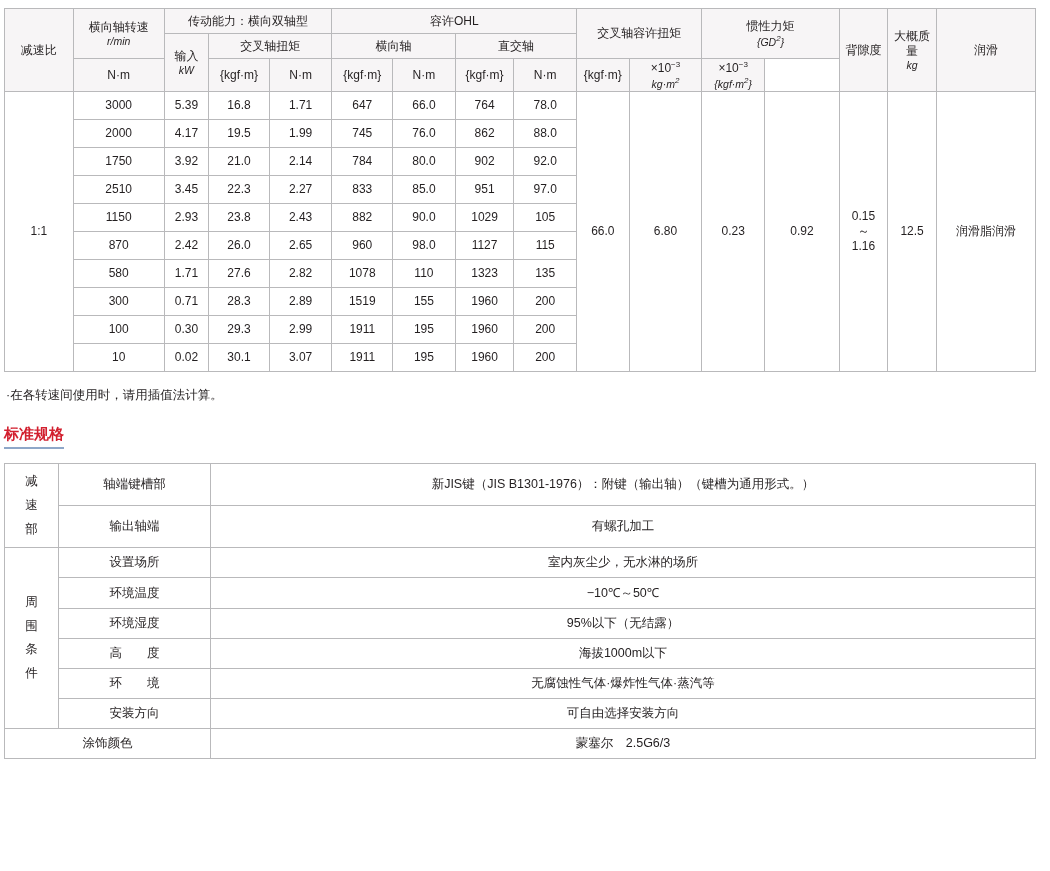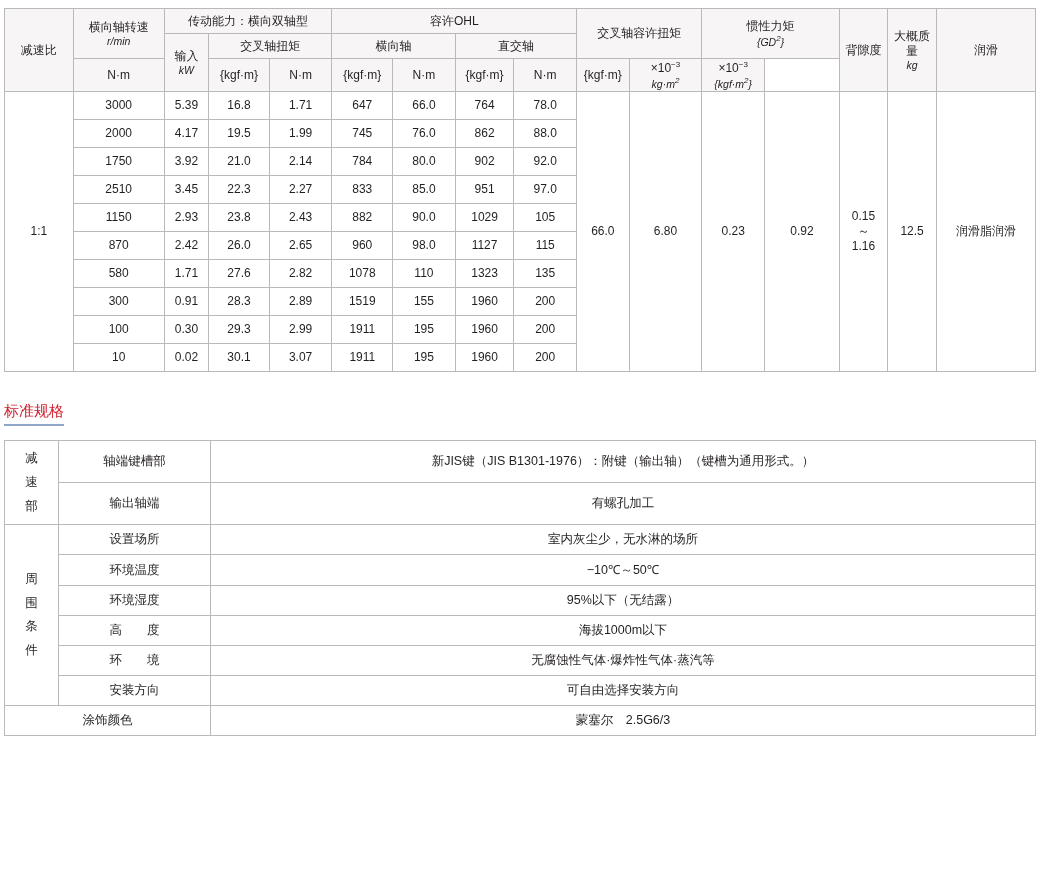--- a/index.html
+++ b/index.html
@@ -73,21 +73,21 @@
   .note-red {
     color: #d2202f;
     font-weight: bold;
     font-size: 12.5px;
   }
 
   
   .section-title {
     margin: 18px 0 10px 4px;
     font-size: 15px;
-    font-weight: normal;
+    font-weight: bold;
     color: #d2202f;
     display: inline-block;
     border-bottom: 2px solid #8ea7c8;
     padding-bottom: 3px;
   }
   .section-title-wrap { display: block; }
 
   
   table.stdspec {
     border-collapse: collapse;
@@ -269,21 +269,21 @@
         <td class="numcell">1.71</td>
         <td class="numcell">27.6</td>
         <td class="numcell">2.82</td>
         <td class="numcell">1078</td>
         <td class="numcell">110</td>
         <td class="numcell">1323</td>
         <td class="numcell">135</td>
       </tr>
       <tr>
         <td class="numcell">300</td>
-        <td class="numcell">0.91</td>
+        <td class="numcell">0.71</td>
         <td class="numcell">28.3</td>
         <td class="numcell">2.89</td>
         <td class="numcell">1519</td>
         <td class="numcell">155</td>
         <td class="numcell">1960</td>
         <td class="numcell">200</td>
       </tr>
       <tr>
         <td class="numcell">100</td>
         <td class="numcell">0.30</td>
@@ -301,20 +301,21 @@
         <td class="numcell">3.07</td>
         <td class="numcell">1911</td>
         <td class="numcell">195</td>
         <td class="numcell">1960</td>
         <td class="numcell">200</td>
       </tr>
     </tbody>
   </table>
 
   <div class="notes">
+    <div class="note">·在各转速间使用时，请用插值法计算。</div>
   </div>
 
   <div class="section-title-wrap">
     <span class="section-title">标准规格</span>
   </div>
 
   <table class="stdspec">
     <colgroup>
       <col style="width:54px">
       <col style="width:152px">

